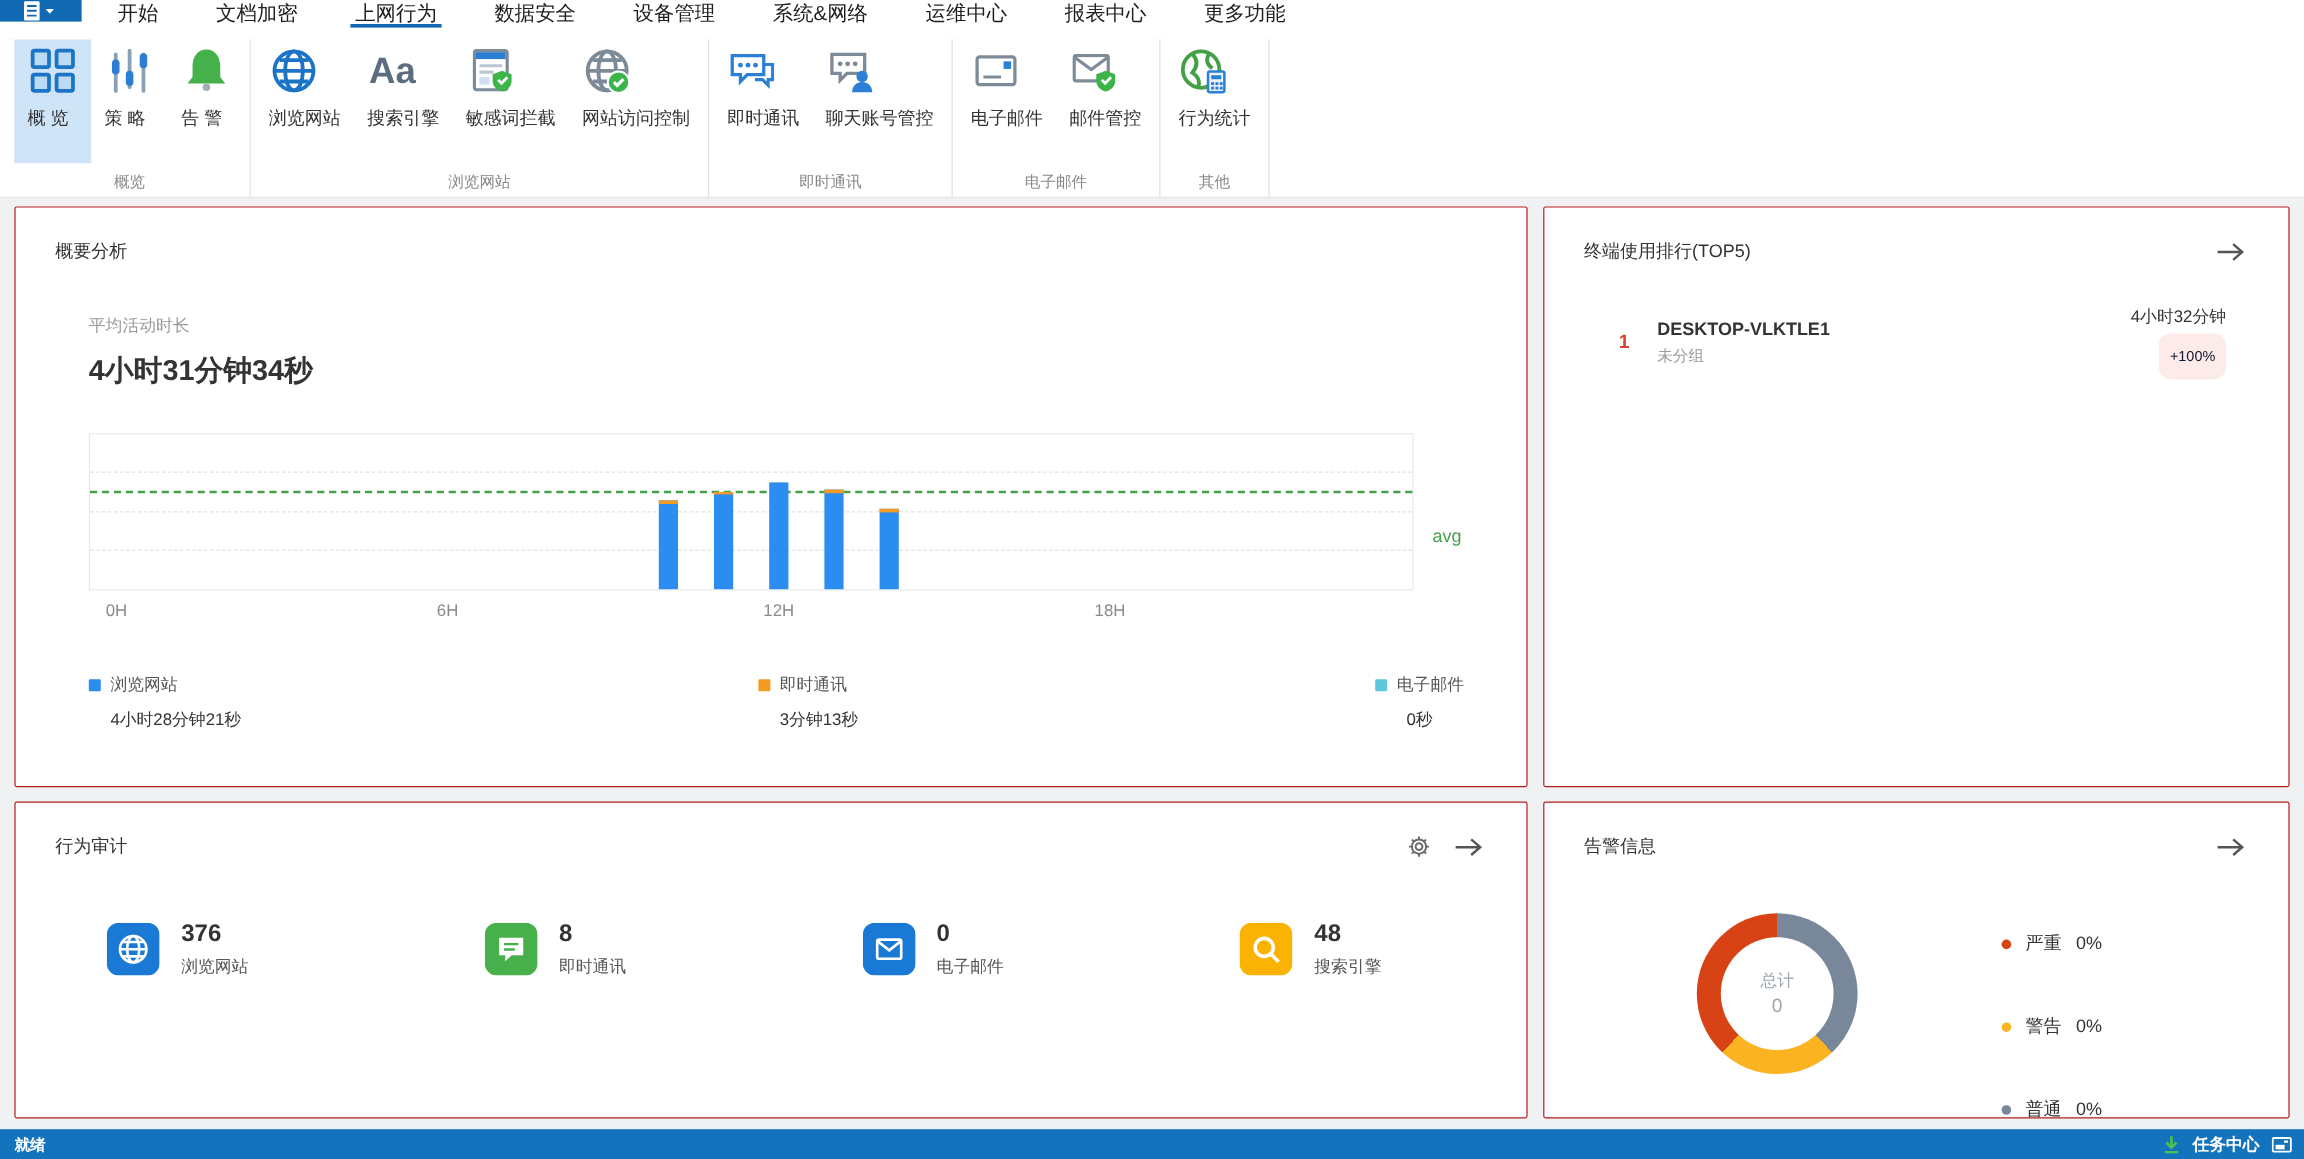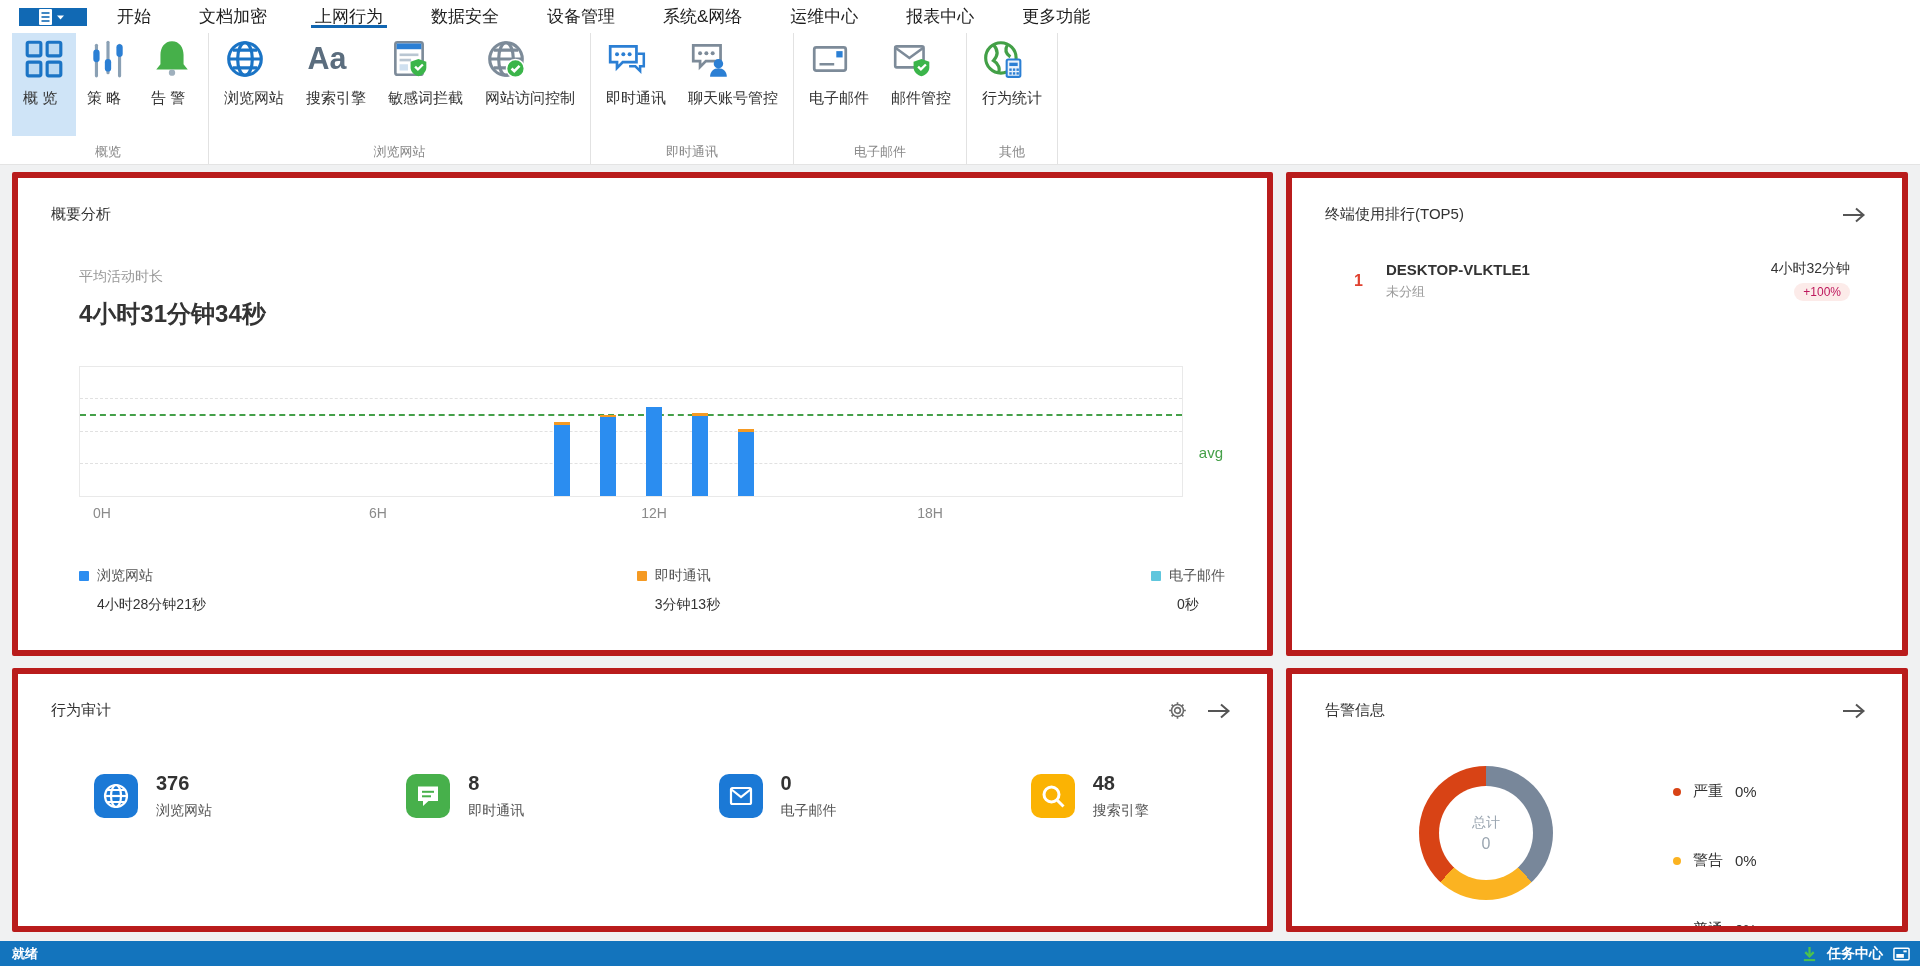--- a/index.html
+++ b/index.html
@@ -1,41 +1,41 @@
 <!DOCTYPE html>
 <html><head>
 <meta charset="utf-8">
 <style>
   * { margin:0; padding:0; box-sizing:border-box; }
   html,body { width:1920px; height:966px; overflow:hidden; background:#f0f1f2;
     font-family:"Liberation Sans","DejaVu Sans",sans-serif; }
   .app { width:1920px; height:966px; display:flex; flex-direction:column; }
 
   
-  .menubar { height:33px; background:#fff; display:flex; align-items:center; flex:none;padding-left:19px; }
+  .menubar { height:33px; background:#fff; display:flex; align-items:flex-start; flex:none; }
   .appbtn { width:68px; background:#1169b4; display:flex; align-items:center; justify-content:center; cursor:pointer; }
   .menu { display:flex; margin-left:6px; }
   .menu-item { padding:0 24px; font-size:17px; color:#1d1d1d; display:flex; align-items:center; position:relative; cursor:pointer; white-space:nowrap; }
   .menu-item.active::after { content:""; position:absolute; left:20px; right:20px; bottom:0; height:3px; background:#1266b1; }
 
   
   .ribbon { height:132px; background:#fff; border-bottom:1px solid #e4e4e4; display:flex; align-items:stretch; padding-left:8px; flex:none; }
   .rgroup { display:flex; flex-direction:column; border-right:1px solid #e2e2e2; padding:0 4px; }
   .rgroup-buttons { display:flex; height:103px; }
   .rbtn { height:103px; min-width:62px; padding:5px 11px 0; display:flex; flex-direction:column; align-items:flex-start; cursor:pointer; }
   .rbtn.selected { background:#cfe4f7; }
   .rbtn .ric { width:42px; height:42px; flex:none; }
   .rbtn .ric svg { width:42px; height:42px; display:block; }
   .rbtn-label { font-size:15px; color:#333; margin-top:9px; white-space:nowrap; }
   .rgroup-label { text-align:center; font-size:13px; color:#888; padding-top:7px; white-space:nowrap; }
 
   
   .content { flex:1; display:grid; grid-template-columns:1fr 622px; grid-template-rows:484px 264px;
     gap:12px 13px; padding:7px 12px 9px; }
-  .card { background:#fff; border:6px solid #b91c1c; border-radius:2px; position:relative; overflow:hidden; }
+  .card { background:#fff; border:1px solid #b91c1c; border-radius:2px; position:relative; overflow:hidden; }
   .card-head { display:flex; align-items:center; justify-content:space-between; padding:27px 36px 0 33px; }
   .card-title { font-size:15px; color:#333; }
   .head-icons { display:flex; align-items:center; gap:20px; }
   .icon-btn { cursor:pointer; display:flex; align-items:center; }
 
   
   .summary-body { margin:44px 0 0 61px; }
   .metric-label { font-size:14px; color:#999; }
   .metric-value { font-size:24px; font-weight:bold; color:#333; margin-top:12px; }
   .chart { position:relative; margin-top:36px; width:1104px; }
@@ -55,21 +55,21 @@
   .legend-item:last-child .l-value { text-align:center; margin-left:0; }
 
   
   .rank-row { display:flex; align-items:center; margin:36px 52px 0 62px; cursor:pointer; }
   .rank-num { width:32px; font-size:16px; font-weight:bold; color:#e0412f; }
   .rank-main { display:flex; flex-direction:column; gap:5px; }
   .rank-name { font-size:15px; font-weight:bold; color:#333; }
   .rank-group { font-size:13px; color:#9b9b9b; }
   .rank-right { margin-left:auto; display:flex; flex-direction:column; align-items:flex-end; gap:5px; }
   .rank-duration { font-size:14px; color:#333; }
-  .rank-badge { font-size:12px; color:#be185d; background:#fcebe9; padding:2px 9px; border-radius:10px; }
+  .rank-badge { font-size:12px; color:#0f172a; background:#fcebe9; padding:12px 9px; border-radius:10px; }
 
   
   .stats-row { display:flex; margin-top:52px; }
   .stat { width:25%; padding-left:76px; display:flex; align-items:center; gap:18px; cursor:pointer; }
   .stat-icon, .stat-icon svg { width:44px; height:44px; display:block; flex:none; }
   .stat-num { font-size:20px; font-weight:bold; color:#333; }
   .stat-label { font-size:14px; color:#555; margin-top:7px; }
 
   
   .alarm-body { display:flex; margin:46px 0 0 127px; }

